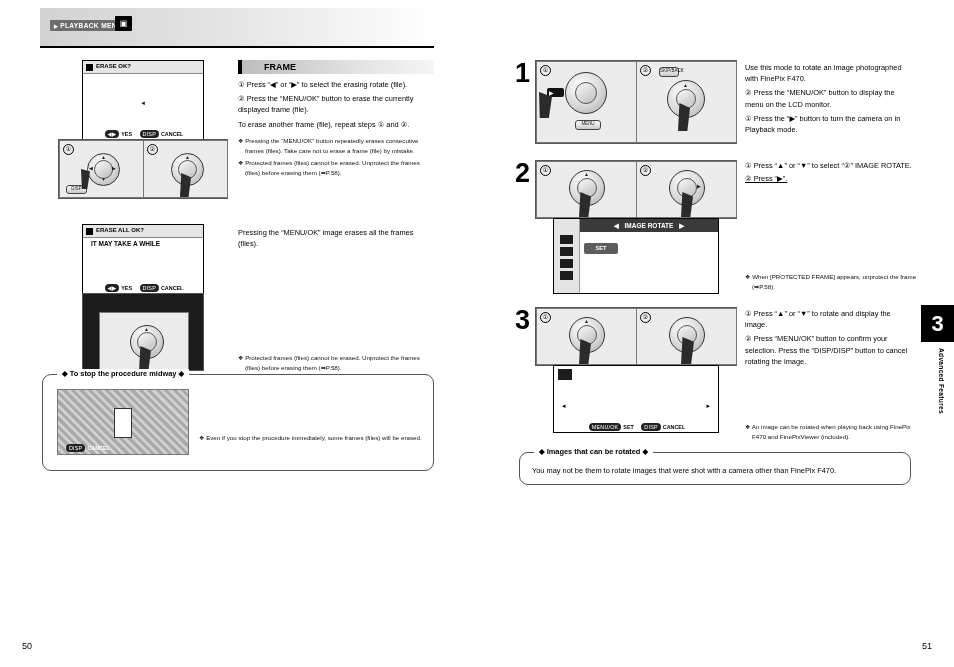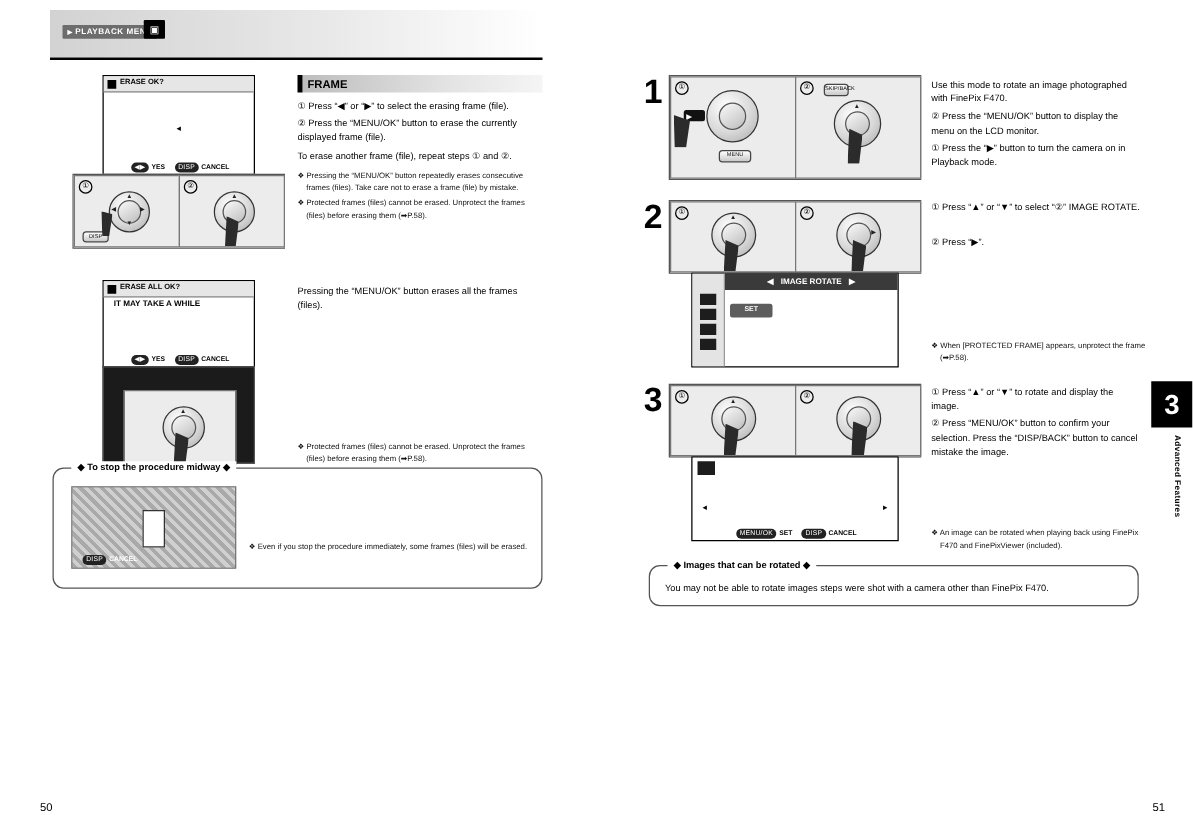--- a/index.html
+++ b/index.html
@@ -17,21 +17,21 @@
   .hdr .pbm:before{content:"\25B6";font-size:5px;margin-right:2px;}
   .hdr .icn{position:absolute;left:75px;top:8px;width:17px;height:15px;background:#000;color:#fff;
        font-size:8px;text-align:center;line-height:15px;border-radius:1px;}
   .hdr .ttl{position:absolute;left:99px;top:9px;font-size:13.5px;font-weight:bold;letter-spacing:.2px;}
 
   
   .body-txt{font-size:7.4px;line-height:11.2px;}
   .note{font-size:6.2px;line-height:9px;color:#111;}
   .note .star{font-size:6px;}
   .sect-hdr{background:linear-gradient(to right,#bdbdbd 0%,#e3e3e3 60%,#f5f5f5 100%);
-       border-left:4px solid #000;font-size:9px;font-weight:bold;padding:2px 0 2px 4px;}
+       border-left:4px solid #000;font-size:9px;font-weight:bold;padding:2px 0 2px 22px;}
 
   
   .lcd{background:#fff;border:1px solid #000;position:relative;}
   .lcdtop{background:#e6e6e6;border-bottom:1px solid #888;height:12px;position:relative;}
   .lcdtop span{position:absolute;left:13px;top:2px;font-size:6px;font-weight:bold;}
   .lcdtop .sq{position:absolute;left:3px;top:3px;width:7px;height:7px;background:#000;}
   .btnrow{position:absolute;bottom:2px;left:0;width:100%;text-align:center;font-size:5.4px;}
   .pill{background:#4a4a4a;color:#fff;border-radius:5px;padding:1px 3px;margin:0 2px;letter-spacing:.2px;}
   .pill.blk{background:#222;}
 
@@ -45,21 +45,21 @@
   .callout-ttl{position:absolute;top:-6px;left:14px;background:#fff;padding:0 5px;font-size:7.4px;font-weight:bold;}
   .inner-box{border:1px solid #777;}
 
   
   .tab{position:absolute;right:0;top:305px;width:33px;height:37px;background:#000;color:#fff;
        font-size:22px;font-weight:bold;text-align:center;line-height:37px;}
   .tab-lbl{position:absolute;right:9px;top:348px;font-size:6.6px;font-weight:bold;
        writing-mode:vertical-rl;letter-spacing:.3px;}
 
   .pgno{position:absolute;bottom:16px;font-size:9px;}
-  .pgno.l{left:32px;}
+  .pgno.l{left:22px;}
   .pgno.r{right:22px;}
 
   
   .dial{border:1.3px solid #333;border-radius:50%;background:radial-gradient(circle at 38% 32%,#fff 0%,#d8d8d8 55%,#a9a9a9 100%);position:absolute;}
   .dial-in{position:absolute;border:1px solid #555;border-radius:50%;background:linear-gradient(145deg,#fafafa,#bdbdbd);}
   .arrowglyph{position:absolute;font-size:5px;color:#222;line-height:1;}
   .btnpill{position:absolute;border:1px solid #444;border-radius:3px;background:linear-gradient(#fff,#c9c9c9);font-size:4.5px;text-align:center;color:#111;}
   .blkbtn{position:absolute;background:#111;border-radius:2px;}
   .fingerdark{position:absolute;background:#2b2b2b;}
 </style>
@@ -104,35 +104,35 @@
         <div class="dial-in" style="left:34px;top:19px;width:17px;height:17px;"></div>
         <div class="arrowglyph" style="left:41px;top:14px;">▲</div>
         <div class="arrowglyph" style="left:41px;top:36px;">▼</div>
         <div class="fingerdark" style="left:36px;top:32px;width:11px;height:24px;clip-path:polygon(12% 0,100% 18%,78% 100%,0 100%);"></div>
       </div>
     </div>
   </div>
 
   <div style="position:absolute;left:238px;top:60px;width:196px;">
     <div class="sect-hdr">FRAME</div>
-    <div class="body-txt" style="margin-top:5px;">① Press “◀” or “▶” to select the erasing frame (file).</div>
+    <div class="body-txt" style="margin-top:5px;">① Press “◀” or “▶” to select the erasing rotate (file).</div>
     <div class="body-txt" style="margin-top:3px;">② Press the “MENU/OK” button to erase the currently displayed frame (file).</div>
     <div class="body-txt" style="margin-top:3px;">To erase another frame (file), repeat steps ① and ②.</div>
     <div class="note" style="margin-top:6px;padding-left:7px;text-indent:-7px;">
       <span class="star">❖</span>
       <span>Pressing the “MENU/OK” button repeatedly erases consecutive frames (files). Take care not to erase a frame (file) by mistake.</span>
     </div>
     <div class="note" style="margin-top:3px;padding-left:7px;text-indent:-7px;">
       <span class="star">❖</span>
       <span>Protected frames (files) cannot be erased. Unprotect the frames (files) before erasing them (➡P.58).</span>
     </div>
   </div>
 
   <div style="position:absolute;left:238px;top:222px;width:196px;">
-    <div class="body-txt" style="margin-top:5px;">Pressing the “MENU/OK” button erases all the frames (files).</div>
+    <div class="body-txt" style="margin-top:5px;">Pressing the “MENU/OK” image erases all the frames (files).</div>
     <div class="note" style="margin-top:104px;padding-left:7px;text-indent:-7px;">
       <span class="star">❖</span>
       <span>Protected frames (files) cannot be erased. Unprotect the frames (files) before erasing them (➡P.58).</span>
     </div>
   </div>
 
   <div style="position:absolute;left:58px;top:224px;width:170px;height:148px;">
     <div class="lcd" style="position:absolute;left:24px;top:0;width:120px;height:68px;">
       <div class="lcdtop">
         <div class="sq"></div>
@@ -233,21 +233,21 @@
         <div style="position:absolute;left:6px;top:16px;width:13px;height:9px;background:#1d1d1d;"></div>
         <div style="position:absolute;left:6px;top:28px;width:13px;height:9px;background:#1d1d1d;"></div>
         <div style="position:absolute;left:6px;top:40px;width:13px;height:9px;background:#1d1d1d;"></div>
         <div style="position:absolute;left:6px;top:52px;width:13px;height:9px;background:#1d1d1d;"></div>
       </div>
       <div style="position:absolute;left:30px;top:24px;width:34px;height:11px;background:#5d5d5d;color:#fff;font-size:5.6px;font-weight:bold;text-align:center;line-height:11px;border-radius:2px;">SET</div>
     </div>
   </div>
   <div style="position:absolute;left:268px;top:160px;width:168px;">
     <div class="body-txt">① Press “▲” or “▼” to select “②” IMAGE ROTATE.</div>
-    <div class="body-txt" style="margin-top:17px;">② Press “▶”.</div>
+    <div class="body-txt" style="margin-top:2px;text-decoration:underline;">② Press “▶”.</div>
   </div>
   <div class="note" style="position:absolute;left:268px;top:272px;width:168px;padding-left:7px;text-indent:-7px;">
     <span class="star">❖</span>
     <span>When [PROTECTED FRAME] appears, unprotect the frame (➡P.58).</span>
   </div>
 
   <div class="stepnum" style="position:absolute;left:38px;top:305px;">3</div>
   <div style="position:absolute;left:58px;top:307px;width:200px;height:128px;">
     <div class="camgroup" style="position:absolute;left:0;top:0;width:200px;height:57px;">
       <div class="cambox" style="position:absolute;left:0;top:0;width:99px;height:55px;">
@@ -270,29 +270,29 @@
       <div style="position:absolute;left:8px;top:36px;font-size:7px;">◂</div>
       <div style="position:absolute;right:8px;top:36px;font-size:7px;">▸</div>
       <div class="btnrow">
         <span class="pill blk">MENU/OK</span><span style="font-size:5.4px;font-weight:bold;">SET</span>
         <span class="pill blk" style="margin-left:6px;">DISP</span><span style="font-size:5.4px;font-weight:bold;">CANCEL</span>
       </div>
     </div>
   </div>
   <div style="position:absolute;left:268px;top:308px;width:168px;">
     <div class="body-txt">① Press “▲” or “▼” to rotate and display the image.</div>
-    <div class="body-txt" style="margin-top:3px;">② Press “MENU/OK” button to confirm your selection. Press the “DISP/BACK” button to cancel mistake the image.</div>
+    <div class="body-txt" style="margin-top:3px;">② Press “MENU/OK” button to confirm your selection. Press the “DISP/DISP” button to cancel rotating the image.</div>
   </div>
   <div class="note" style="position:absolute;left:268px;top:422px;width:168px;padding-left:7px;text-indent:-7px;">
     <span class="star">❖</span>
     <span>An image can be rotated when playing back using FinePix F470 and FinePixViewer (included).</span>
   </div>
 
   <div class="callout" style="position:absolute;left:42px;top:452px;width:390px;height:31px;">
     <div class="callout-ttl">◆ Images that can be rotated ◆</div>
-    <div class="body-txt" style="position:absolute;left:12px;top:12px;width:366px;">You may not be able to rotate images steps were shot with a camera other than FinePix F470.</div>
+    <div class="body-txt" style="position:absolute;left:12px;top:12px;width:366px;">You may not be them to rotate images that were shot with a camera other than FinePix F470.</div>
   </div>
 
   <div class="tab">3</div>
   <div class="tab-lbl">Advanced Features</div>
 
   <div class="pgno r">51</div>
 </div>
 
 </body></html>

